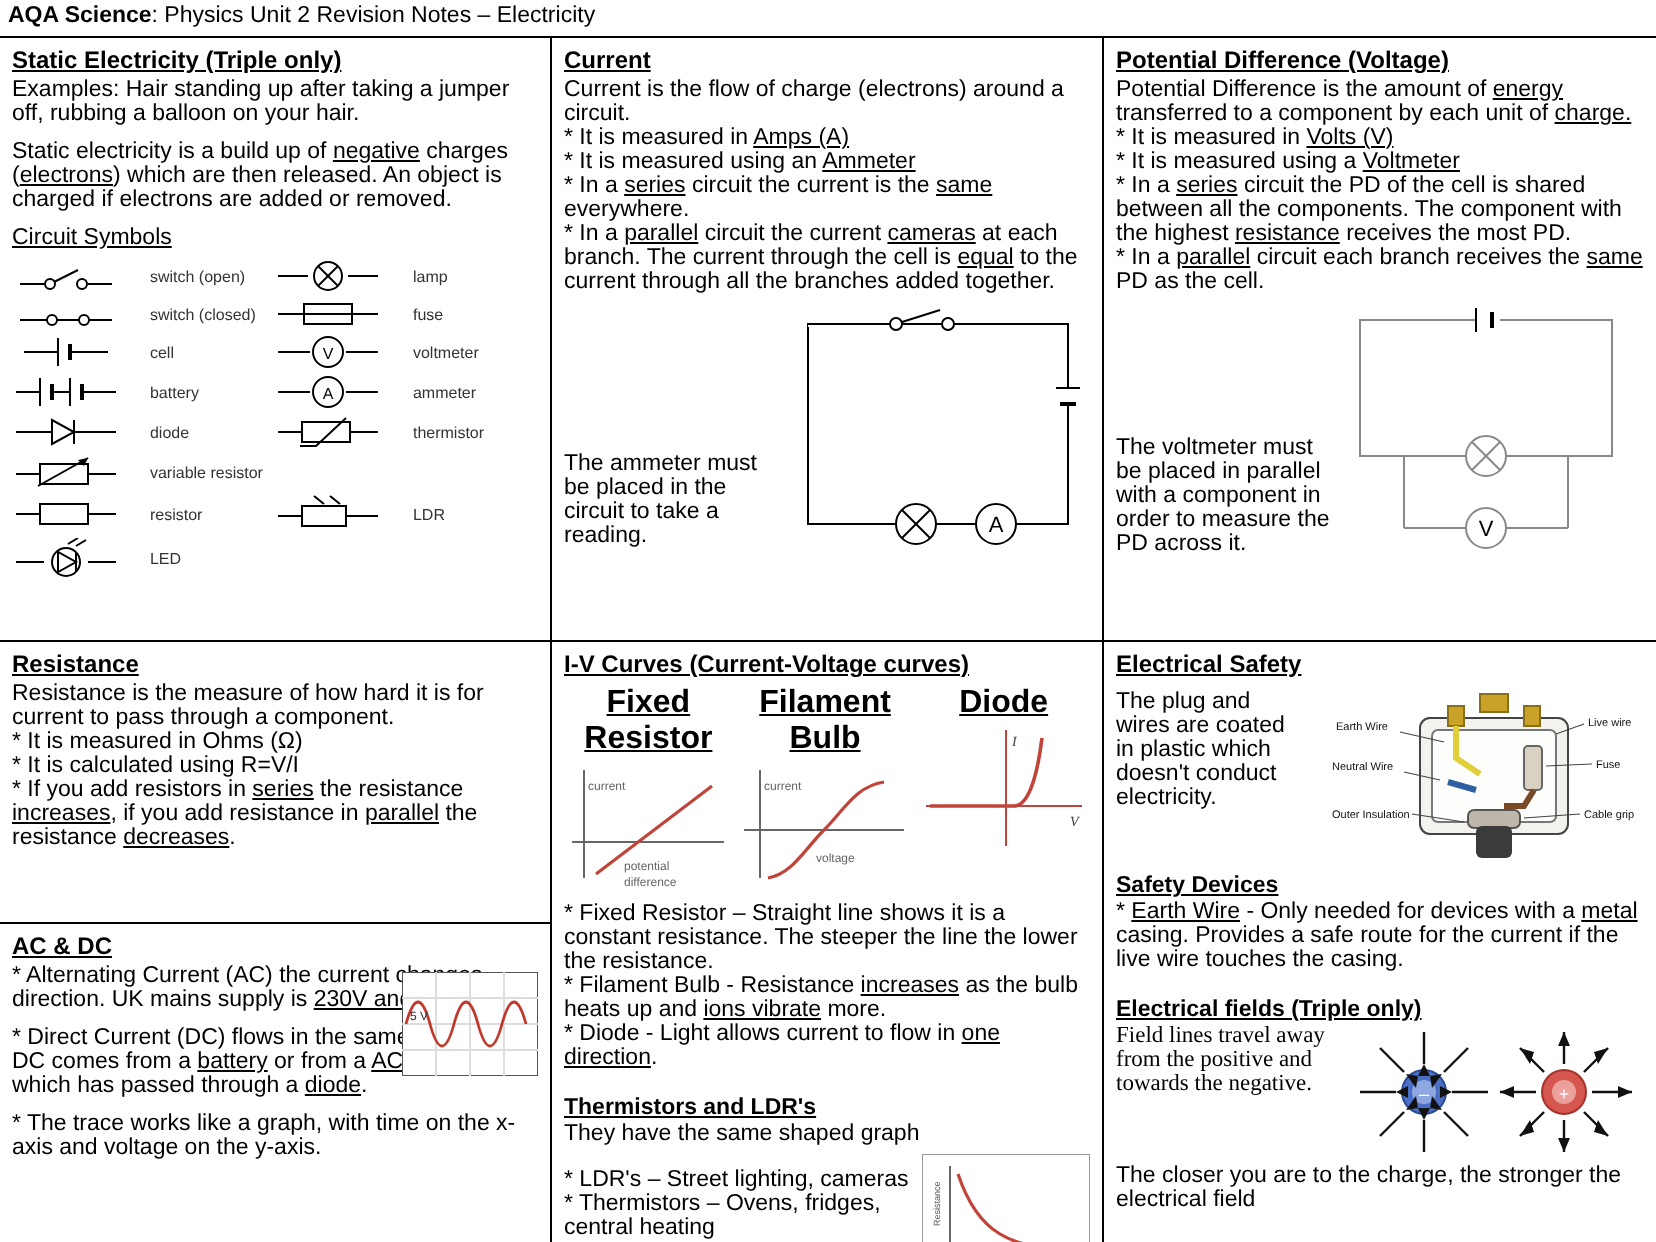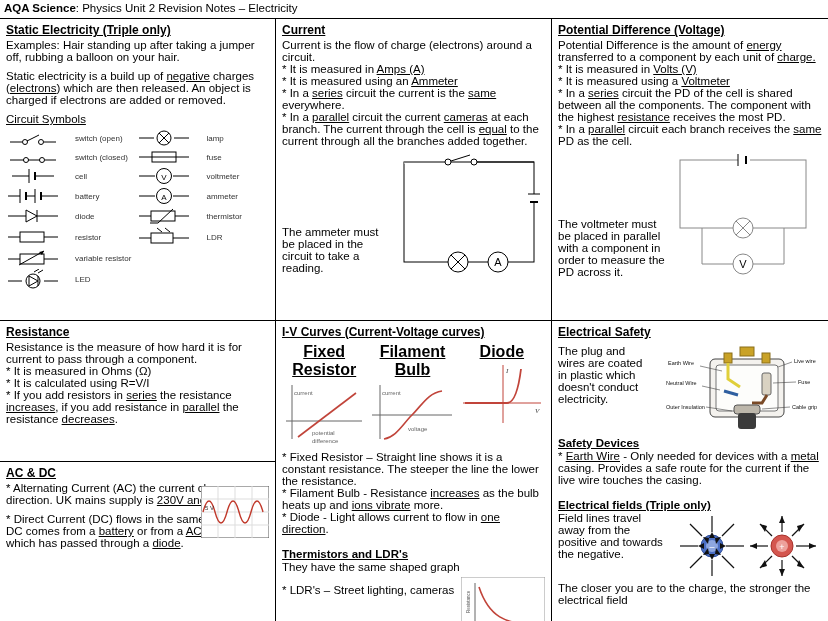--- a/index.html
+++ b/index.html
@@ -61,21 +61,21 @@
   .figrow { display:flex; gap:6px; align-items:flex-end; }
   .figtext { flex: 0 0 108px; }
 
   .curvebox { text-align:center; }
   .curvetitle { text-decoration:underline; font-weight:bold; font-size:16px; margin-bottom:2px; }
 
   .plugwrap { display:flex; gap:12px; align-items:flex-start; }
   .plugtext { flex:0 0 96px; }
 
   .fieldrow { display:flex; gap:4px; align-items:flex-start; }
-  .fieldtext { flex:0 0 112px; }
+  .fieldtext { flex:0 0 112px;font-family:Liberation Serif, serif; }
 
   .acwrap { display:flex; gap:6px; }
   .actext { flex:1 1 auto; }
 </style>
 </head>
 <body>
 
 <div class="page">
 
   <div class="title-bar">
@@ -195,51 +195,51 @@
                   <line x1="0" y1="9" x2="12" y2="9" stroke="#000"></line>
                   <rect x="12" y="4" width="24" height="10" fill="none" stroke="#000"></rect>
                   <line x1="36" y1="9" x2="50" y2="9" stroke="#000"></line>
                   <polyline points="11,16 19,16 34,2" fill="none" stroke="#000"></polyline>
                 </svg>
           </td>
           <td class="n">thermistor</td>
         </tr>
         <tr>
           <td class="s">
+            <svg width="50" height="18" viewBox="0 0 50 18">
+                  <line x1="0" y1="10" x2="12" y2="10" stroke="#000"></line>
+                  <rect x="12" y="5" width="24" height="10" fill="none" stroke="#000"></rect>
+                  <line x1="36" y1="10" x2="50" y2="10" stroke="#000"></line>
+                  <line x1="11" y1="16" x2="36" y2="2" stroke="#000"></line>
+                  <polygon points="36,2 31,3 34,6" fill="#000"></polygon>
+                </svg>
+          </td>
+          <td class="n">variable resistor</td>
+          <td class="s"></td>
+          <td class="n"></td>
+        </tr>
+        <tr>
+          <td class="s">
             <svg width="50" height="16" viewBox="0 0 50 16">
                   <line x1="0" y1="8" x2="12" y2="8" stroke="#000"></line>
                   <rect x="12" y="3" width="24" height="10" fill="none" stroke="#000"></rect>
                   <line x1="36" y1="8" x2="50" y2="8" stroke="#000"></line>
                 </svg>
           </td>
           <td class="n">resistor</td>
           <td class="s">
             <svg width="50" height="20" viewBox="0 0 50 20">
                   <line x1="0" y1="11" x2="12" y2="11" stroke="#000"></line>
                   <rect x="12" y="6" width="22" height="10" fill="none" stroke="#000"></rect>
                   <line x1="34" y1="11" x2="50" y2="11" stroke="#000"></line>
                   <line x1="18" y1="1" x2="23" y2="5" stroke="#000"></line>
                   <line x1="26" y1="1" x2="31" y2="5" stroke="#000"></line>
                 </svg>
           </td>
           <td class="n">LDR</td>
-        </tr>
-        <tr>
-          <td class="s">
-            <svg width="50" height="18" viewBox="0 0 50 18">
-                  <line x1="0" y1="10" x2="12" y2="10" stroke="#000"></line>
-                  <rect x="12" y="5" width="24" height="10" fill="none" stroke="#000"></rect>
-                  <line x1="36" y1="10" x2="50" y2="10" stroke="#000"></line>
-                  <line x1="11" y1="16" x2="36" y2="2" stroke="#000"></line>
-                  <polygon points="36,2 31,3 34,6" fill="#000"></polygon>
-                </svg>
-          </td>
-          <td class="n">variable resistor</td>
-          <td class="s"></td>
-          <td class="n"></td>
         </tr>
         <tr>
           <td class="s">
             <svg width="50" height="20" viewBox="0 0 50 20">
                   <line x1="0" y1="12" x2="14" y2="12" stroke="#000"></line>
                   <circle cx="25" cy="12" r="7" fill="none" stroke="#000"></circle>
                   <polygon points="21,7 21,17 30,12" fill="none" stroke="#000"></polygon>
                   <line x1="30" y1="7" x2="30" y2="17" stroke="#000"></line>
                   <line x1="36" y1="12" x2="50" y2="12" stroke="#000"></line>
                   <line x1="26" y1="3" x2="31" y2="0" stroke="#000"></line>
@@ -332,20 +332,21 @@
     </div>
 
     <div class="cell nob" style="left:0;top:443px;width:276px;height:160px;">
       <h3>AC &amp; DC</h3>
       <div class="acwrap">
         <div class="actext">
           <p><span>* Alternating Current (AC) the current changes direction. UK mains supply is </span><u>230V and 50Hz</u><span>.</span></p>
           <div class="sp"></div>
           <p><span>* Direct Current (DC) flows in the same direction.  DC comes from a </span><u>battery</u><span> or from a </span><u>AC supply</u><span> which has passed through a </span><u>diode</u><span>.</span></p>
           <div class="sp"></div>
+          <p>* The trace works like a graph, with time on the x-axis and voltage on the y-axis.</p>
         </div>
       </div>
       <div style="position:absolute; right:6px; top:24px;">
         <svg width="68" height="52" viewBox="0 0 68 52">
           <rect x="0" y="0" width="68" height="52" fill="#fff" stroke="#555"></rect>
           <g stroke="#ddd">
             <line x1="0" y1="13" x2="68" y2="13"></line>
               <line x1="0" y1="26" x2="68" y2="26"></line>
               <line x1="0" y1="39" x2="68" y2="39"></line>
             <line x1="17" y1="0" x2="17" y2="52"></line>
@@ -398,20 +399,21 @@
       <p>* Fixed Resistor – Straight line shows it is a constant resistance.  The steeper the line the lower the resistance.</p>
       <p><span>* Filament Bulb - Resistance </span><u>increases</u><span> as the bulb heats up and </span><u>ions vibrate</u><span> more.</span></p>
       <p><span>* Diode - Light allows current to flow in </span><u>one direction</u><span>.</span></p>
       <div class="sp"></div>
       <div class="sub">Thermistors and LDR's</div>
       <p>They have the same shaped graph</p>
       <div style="display:flex; gap:6px; align-items:flex-start; margin-top:4px;">
         <div style="flex:1 1 auto;">
           <div class="sp"></div>
           <p>* LDR's – Street lighting, cameras</p>
+          <p>* Thermistors – Ovens, fridges, central heating</p>
         </div>
         <div>
           <svg width="84" height="62" viewBox="0 0 84 62">
             <rect x="0" y="0" width="84" height="62" fill="#fff" stroke="#999"></rect>
             <line x1="14" y1="6" x2="14" y2="50" stroke="#666"></line>
             <line x1="14" y1="50" x2="78" y2="50" stroke="#666"></line>
             <path d="M18 10 C28 40 44 47 76 48" fill="none" stroke="#c1443a" stroke-width="1.6"></path>
             <text x="9" y="36" font-size="4.5" fill="#555" font-family="Liberation Sans" transform="rotate(-90 9 36)">Resistance</text>
             <text x="34" y="59" font-size="4.5" fill="#555" font-family="Liberation Sans">Light level or Temp</text>
           </svg>

